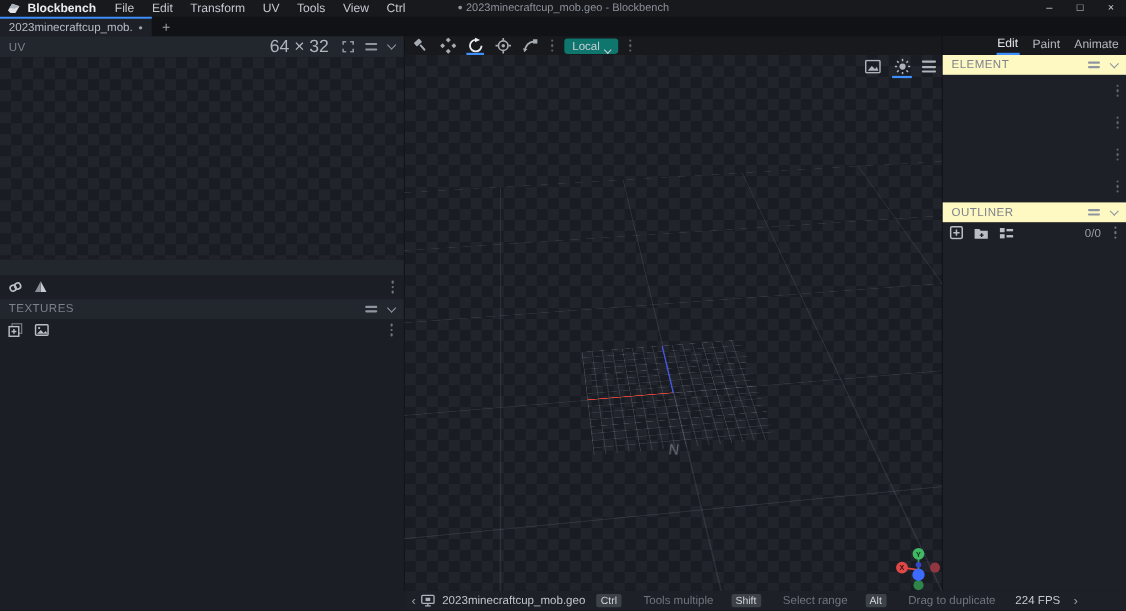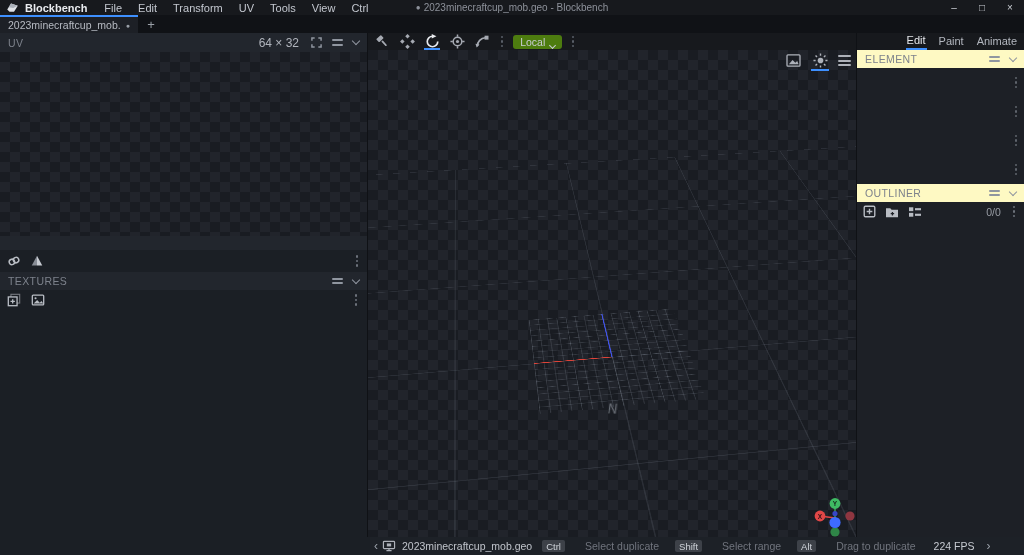--- a/index.html
+++ b/index.html
@@ -45,37 +45,37 @@
   .checker {
     background-color:#191c22;
     background-image:
       linear-gradient(45deg,#21242b 25%,transparent 25%,transparent 75%,#21242b 75%),
       linear-gradient(45deg,#21242b 25%,transparent 25%,transparent 75%,#21242b 75%);
     background-size:20px 20px; background-position:0 0,10px 10px;
   }
 
   
   .uv-header { height:19px; background:#22262d; }
-  .uv-size { color:#b0b4bc; font-size:12px; margin-right:2px;padding-left:42px; }
+  .uv-size { color:#b0b4bc; font-size:16px; margin-right:2px;padding-left:42px; }
   .uv-canvas { height:184px; }
   .uv-strip { height:14px; background:#22262d; }
   .row-toolbar { height:22px; background:#1b1f25; display:flex; align-items:center; gap:8px; padding:0 6px; color:#b9bdc4; }
   .row-toolbar .vdots { margin-left:auto; color:#6d727b; }
   .tex-header { height:18px; background:#22262d; }
   .tex-toolbar { height:20px; background:#1b1f25; display:flex; align-items:center; gap:10px; padding:0 7px; color:#b9bdc4; }
   .tex-toolbar .vdots { margin-left:auto; color:#6d727b; }
   .left-rest { flex:1; background:#1b1f25; }
 
   
   .main-toolbar { height:17px; background:#17191d; display:flex; align-items:center; gap:7px; padding:0 5px; color:#a6aab2; }
   .tool-btn { position:relative; display:flex; align-items:center; justify-content:center; width:18px; height:17px; }
   .tool-btn.active { color:#e8eaee; }
   .tool-btn.active::after { content:""; position:absolute; left:1px; right:1px; bottom:0; height:2px; background:var(--accent); }
   .tool-sep { color:#5a5f68; }
-  .space-btn { display:flex; align-items:flex-end; gap:5px; background:#4d7c0f; border-radius:3px; padding:1px 7px; color:#c9cdd4; font-size:10.5px; }
+  .space-btn { display:flex; align-items:flex-end; gap:5px; background:#0f766e; border-radius:3px; padding:1px 7px; color:#c9cdd4; font-size:10.5px; }
   .space-btn .chev { width:5px; height:5px; margin-top:-2px; }
 
   .viewport { position:relative; flex:1; overflow:hidden; }
   .scene { position:absolute; inset:0; perspective:1000px; perspective-origin:50% 28%; }
   .ground { position:absolute; left:50%; top:63%; width:1560px; height:1560px;
     transform:translate(-50%,-50%) rotateX(64deg) rotateZ(-8deg) scale(0.6);
     background-image:
       linear-gradient(rgba(145,155,170,.14) 1.6px, transparent 1.6px),
       linear-gradient(90deg, rgba(145,155,170,.14) 1.6px, transparent 1.6px);
     background-size:260px 260px; }
@@ -404,21 +404,21 @@
   <div class="sb-spacer"></div>
   <span class="sb-arrow">‹</span>
   <svg class="icon-svg" width="14" height="12" viewBox="0 0 16 14" style="color:#aeb2ba">
       <rect x="1.5" y="1.5" width="13" height="8.5" rx="1" fill="none" stroke="currentColor" stroke-width="1.4"></rect>
       <rect x="5.5" y="4" width="5" height="3.5" fill="currentColor"></rect>
       <path d="M5 12.5 h6 M8 10 v2.5" stroke="currentColor" stroke-width="1.4"></path>
     </svg>
   <span class="sb-proj">2023minecraftcup_mob.geo</span>
   <span class="hint">
     <span class="kbd">Ctrl</span>
-    <span class="hint-label">Select duplicate</span>
+    <span class="hint-label">Tools multiple</span>
   </span>
   <span class="hint">
     <span class="kbd">Shift</span>
     <span class="hint-label">Select range</span>
   </span>
   <span class="hint">
     <span class="kbd">Alt</span>
     <span class="hint-label">Drag to duplicate</span>
   </span>
   <span class="sb-fps">224 FPS</span>

